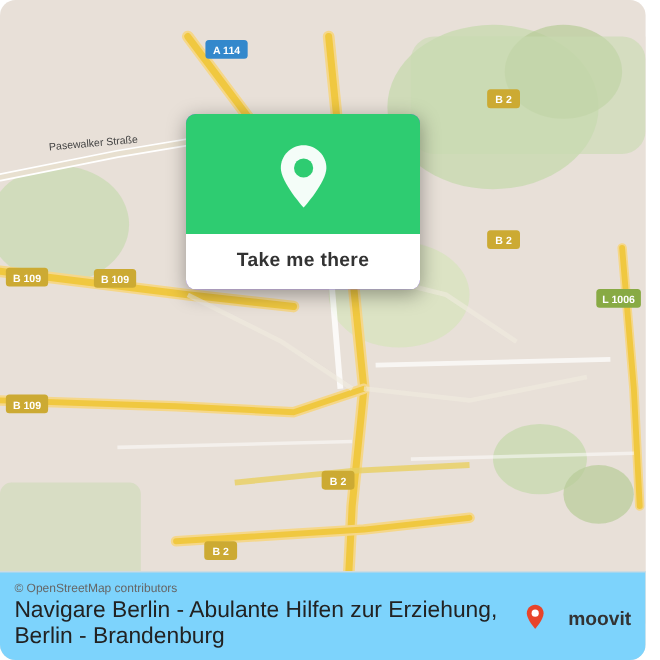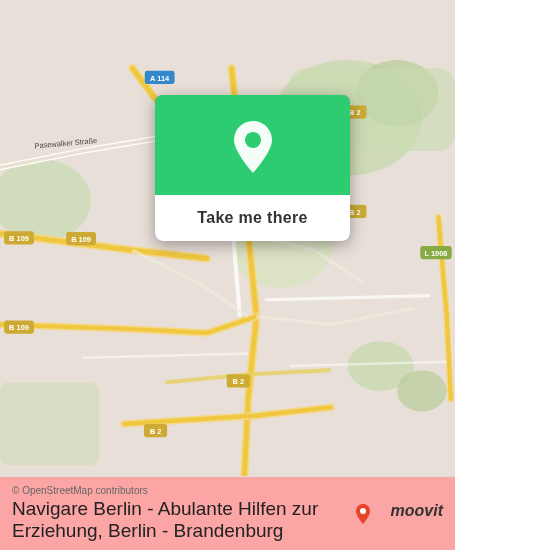--- a/index.html
+++ b/index.html
@@ -7,25 +7,26 @@
     body {
       width: 550px;
       height: 550px;
       overflow: hidden;
       font-family: Arial, sans-serif;
       position: relative;
     }
 
     
     #map-container {
-      width: 455px;
+      width: 538px;
       height: 550px;
       position: relative;
       background-color: #e8e0d8;
       overflow: hidden;
+      border-radius: 13px;
     }
 
     
     .map-svg {
       position: absolute;
       top: 0; left: 0;
       width: 100%; height: 100%;
     }
 
     
@@ -70,21 +71,21 @@
       cursor: pointer;
       letter-spacing: 0.3px;
     }
 
     
     .bottom-bar {
       position: absolute;
       bottom: 0;
       left: 0;
       width: 100%;
-      background: #fca5a5;
+      background: #7dd3fc;
       display: flex;
       align-items: center;
       justify-content: space-between;
       padding: 8px 12px;
       border-top: 1px solid #ddd;
     }
 
     .bottom-left {
       display: flex;
       flex-direction: column;
@@ -97,23 +98,22 @@
     }
 
     .location-name {
       font-size: 19px;
       color: #222;
       font-weight: 500;
     }
 
     .moovit-logo {
       display: flex;
-      align-items: flex-start;
+      align-items: flex-end;
       gap: 16px;
-      font-style: italic;
     }
 
     .moovit-icon {
       width: 24px;
       height: 24px;
     }
 
     .moovit-text {
       font-size: 16px;
       font-weight: 700;

